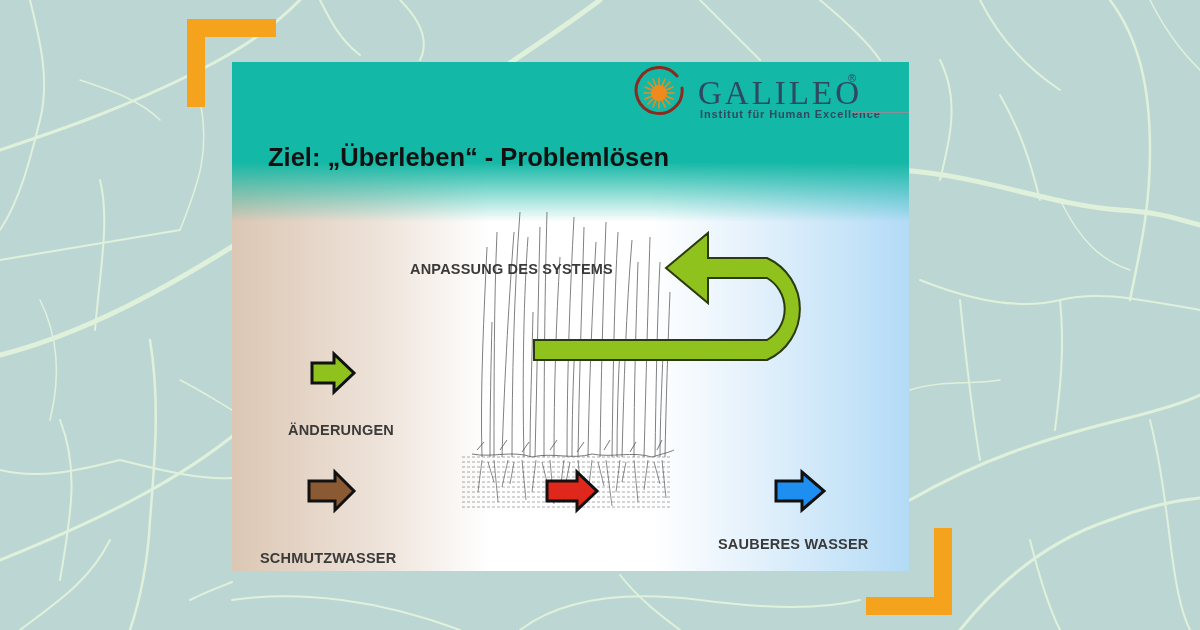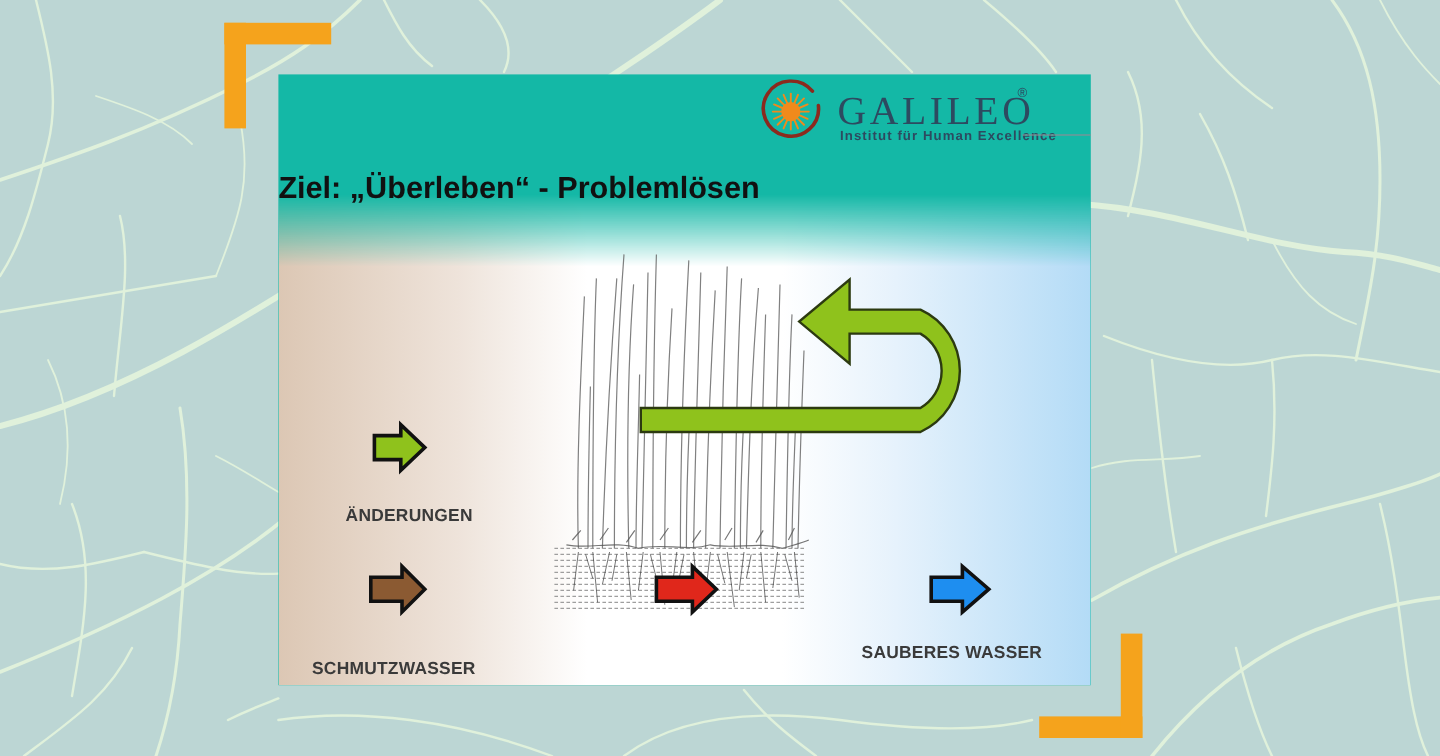--- a/index.html
+++ b/index.html
@@ -29,21 +29,21 @@
   #logo-reg { position: absolute; left: 216px; top: 6px; font-size: 11px; color: #2d4a60; font-family: "Liberation Sans", sans-serif; }
   #logo-tag {
     position: absolute; left: 68px; top: 42px; font-size: 11px; letter-spacing: 0.9px;
     color: #2d4a60; font-weight: bold; white-space: nowrap;
   }
   #header-line { position: absolute; left: 620px; top: 50px; width: 57px; height: 1px; background: #8a8f95; }
   #slide-title {
     position: absolute; left: 0; top: 81px; width: 677px;
     font-size: 25.5px; font-weight: bold; color: #111; white-space: nowrap;
   }
-  #slide-title span { position: absolute; left: 0; top: 0; }
+  #slide-title span { position: absolute; left: 0; top: 0; padding-left: 36px; }
   .label {
     position: absolute; font-size: 14.5px; font-weight: bold; color: #3a3a3a;
     white-space: nowrap; letter-spacing: 0.2px;
   }
   #diagram { position: absolute; left: 0; top: 0; width: 677px; height: 509px; }
 </style>
 </head>
 <body>
 
 <svg id="leaf-bg" viewBox="0 0 1200 630">
@@ -202,16 +202,17 @@
       <path d="M0 9 L26 9 L26 0 L45 19 L26 38 L26 29 L0 29 Z" fill="#8b5a32" stroke="#111" stroke-width="3" stroke-linejoin="miter"></path>
     </g>
     <g transform="translate(315,410)">
       <path d="M0 9 L30 9 L30 0 L50 19 L30 38 L30 29 L0 29 Z" fill="#e0271b" stroke="#111" stroke-width="3" stroke-linejoin="miter"></path>
     </g>
     <g transform="translate(544,410)">
       <path d="M0 9 L26 9 L26 0 L48 19 L26 38 L26 29 L0 29 Z" fill="#1e8ef0" stroke="#111" stroke-width="3" stroke-linejoin="miter"></path>
     </g>
   </svg>
 
+  <div class="label" style="left:178px; top:199px;">ANPASSUNG DES SYSTEMS</div>
   <div class="label" style="left:56px; top:360px;">ÄNDERUNGEN</div>
   <div class="label" style="left:28px; top:488px;">SCHMUTZWASSER</div>
   <div class="label" style="left:486px; top:474px;">SAUBERES WASSER</div>
 </div>
 
 </body></html>

